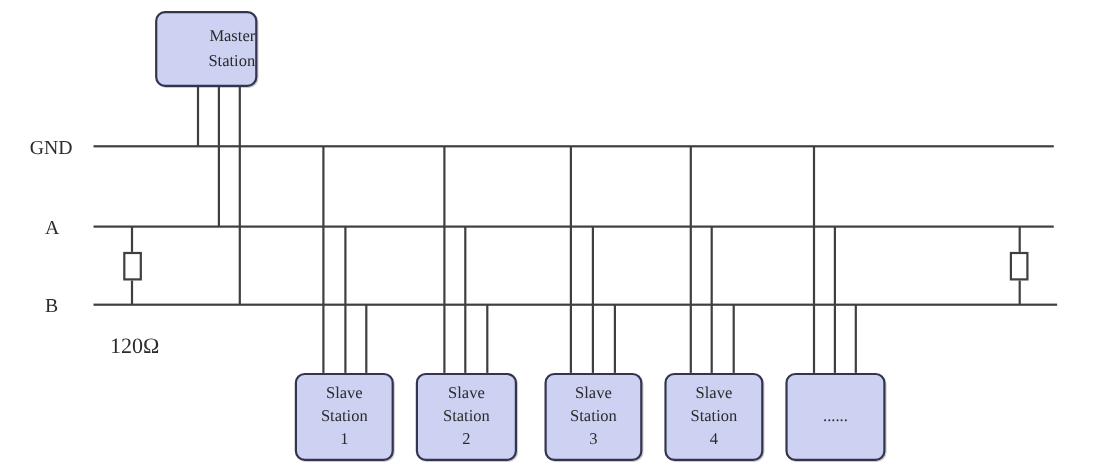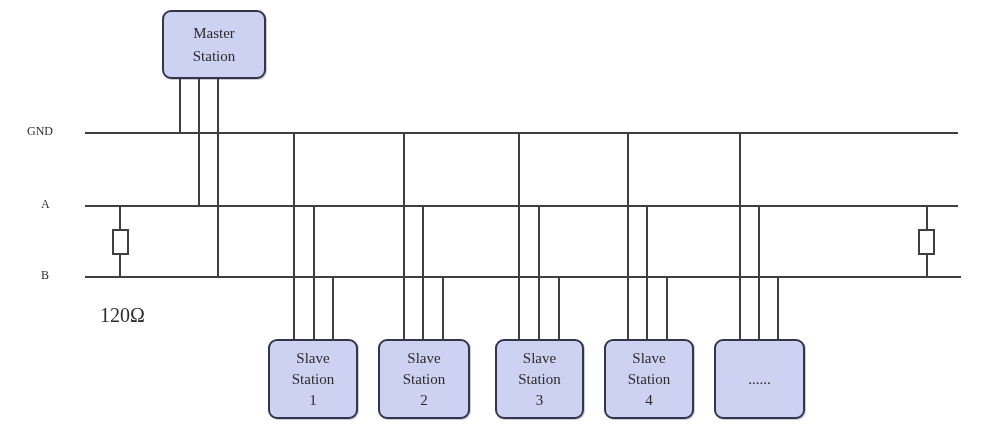--- a/index.html
+++ b/index.html
@@ -18,30 +18,30 @@
     box-sizing:border-box;
     background:#cdd2f2;
     border:2px solid #34344e;
     border-radius:9px;
     display:flex;flex-direction:column;
     align-items:center;justify-content:center;
     font-size:15px;line-height:21px;
     text-align:center;
     box-shadow:1px 1px 0 rgba(52,52,78,0.25);
   }
-  .master{left:162px;top:10px;width:104px;height:69px;line-height:23px;}
+  .master{left:141px;top:10px;width:93px;height:69px;line-height:23px;align-items:flex-end;}
   .slave{top:339px;height:80px;}
   .slave1{left:268px;width:90px;}
   .slave2{left:378px;width:92px;}
   .slave3{left:495px;width:89px;}
   .slave4{left:604px;width:90px;}
   .slave5{left:714px;width:91px;}
   .bus-label{
     position:absolute;
-    font-size:12px;
+    font-size:18px;
     color:#2b2b2b;
     white-space:nowrap;
   }
   .resistor{
     position:absolute;
     box-sizing:border-box;
     width:17px;height:26px;
     background:#ffffff;
     border:2px solid #3f3f3f;
   }

